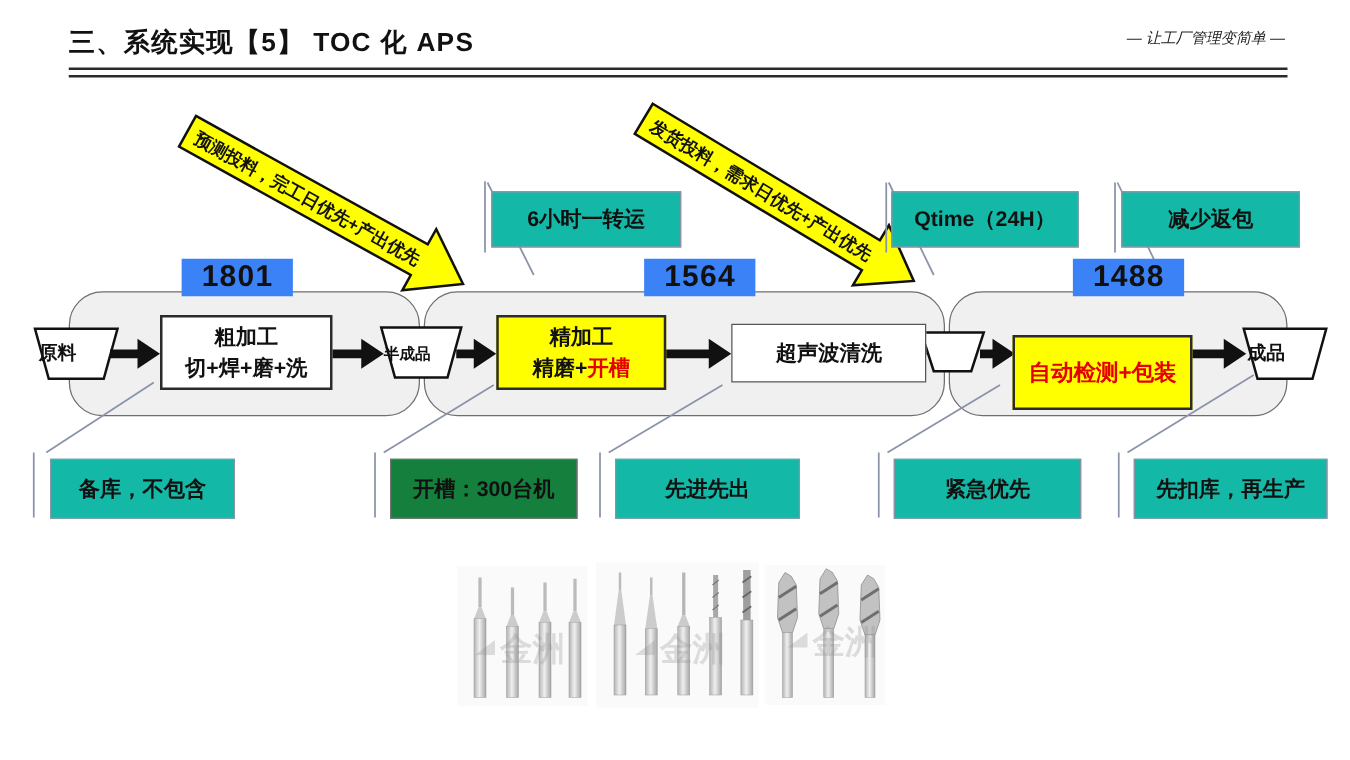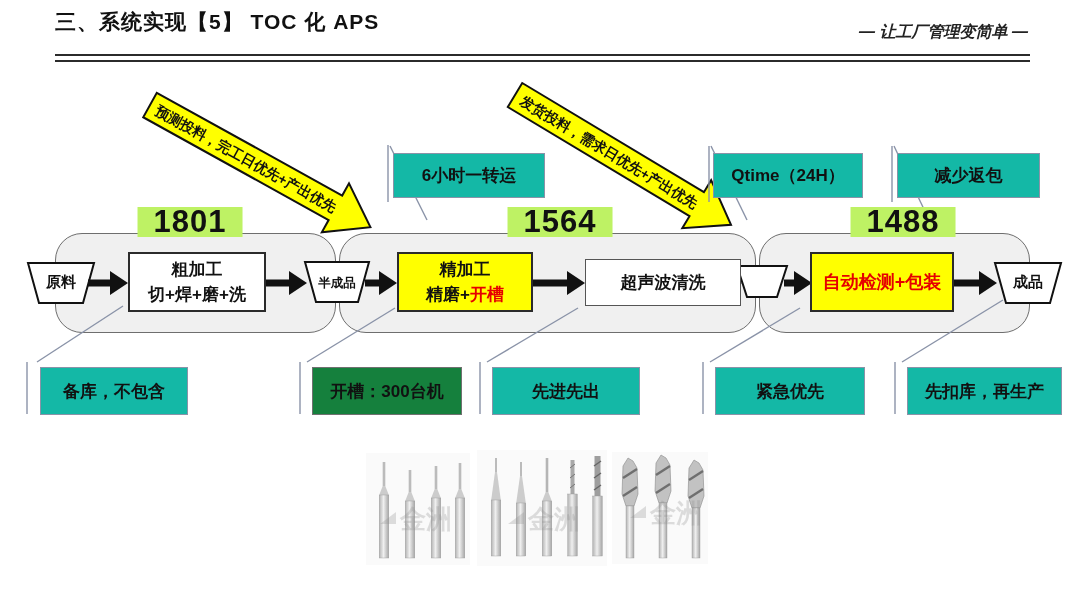--- a/index.html
+++ b/index.html
@@ -1,41 +1,41 @@
 <!DOCTYPE html>
 <html><head>
 <meta charset="utf-8">
 <style>
   * { margin:0; padding:0; box-sizing:border-box; }
   html,body { background:#fff; }
   body { font-family:"Liberation Sans","DejaVu Sans",sans-serif; }
   .slide { position:relative; width:1080px; height:608px; background:#fff; overflow:hidden; }
 
-  .title { position:absolute; left:55px; top:8px; font-size:21px; font-weight:bold; color:#111; letter-spacing:1px; }
-  .tagline { position:absolute; right:52px; top:22px; font-size:16px; font-weight:bold; font-style:italic; color:#222; }
+  .title { position:absolute; left:55px; top:20px; font-size:21px; font-weight:bold; color:#111; letter-spacing:1px; }
+  .tagline { position:absolute; right:52px; top:22px; font-size:12px; font-weight:normal; font-style:italic; color:#222; }
   .rule { position:absolute; left:55px; top:54px; width:975px; height:8px; border-top:2px solid #2b2b2b; border-bottom:2px solid #2b2b2b; }
 
   .stage { position:absolute; top:233px; height:100px; background:#F0F0F0; border:1.5px solid #6e6e6e; border-radius:27px; z-index:1; }
   .s1 { left:55px; width:281px; }
   .s2 { left:339px; width:417px; }
   .s3 { left:759px; width:271px; }
 
-  .stage-label { position:absolute; top:207px; transform:translateX(-50%); background:#bef264; padding:0 16px; font-size:31px; font-weight:bold; color:#111; line-height:30px; z-index:4; letter-spacing:1px; }
+  .stage-label { position:absolute; top:207px; transform:translateX(-50%); background:#3b82f6; padding:0 16px; font-size:24px; font-weight:bold; color:#111; line-height:30px; z-index:4; letter-spacing:1px; }
   .l1 { left:190px; } .l2 { left:560px; } .l3 { left:903px; }
 
   .svg-layer { position:absolute; left:0; top:0; z-index:2; }
 
   .pbox { position:absolute; z-index:4; display:flex; flex-direction:column; align-items:center; justify-content:center; text-align:center; font-weight:bold; color:#111; }
   .rough { left:128px; top:252px; width:138px; height:60px; background:#fff; border:2px solid #2b2b2b; font-size:17px; line-height:1.5; }
   .finish { left:397px; top:252px; width:136px; height:60px; background:#FFFF00; border:2px solid #2b2b2b; font-size:17px; line-height:1.5; }
   .clean { left:585px; top:259px; width:156px; height:47px; background:#fff; border:1.5px solid #555; font-size:17px; }
-  .pack { left:810px; top:252px; width:144px; height:60px; background:#FFFF00; border:2px solid #2b2b2b; font-size:18px; color:#E60000; }
+  .pack { left:810px; top:268px; width:144px; height:60px; background:#FFFF00; border:2px solid #2b2b2b; font-size:18px; color:#E60000; }
   .red-text { color:#E60000; }
 
-  .trap-label { position:absolute; z-index:4; text-align:center; font-weight:bold; color:#111; }
+  .trap-label { position:absolute; z-index:4; text-align:left; font-weight:bold; color:#111; }
   .trap-in  { left:31px;  top:273px; width:60px; font-size:15px; }
   .trap-wip { left:307px; top:275px; width:60px; font-size:12.5px; }
   .trap-out { left:998px; top:273px; width:60px; font-size:15px; }
 
   .callout { position:absolute; z-index:4; display:flex; align-items:center; justify-content:center; background:#14b8a6; border:1.5px solid #8a93a8; font-size:17px; font-weight:bold; color:#111; text-align:center; }
   .tc { top:153px; height:45px; }
   .tc0 { left:393px; width:152px; }
   .tc1 { left:713px; width:150px;text-align:right; }
   .tc2 { left:897px; width:143px; }
   .bc { top:367px; height:48px; }

